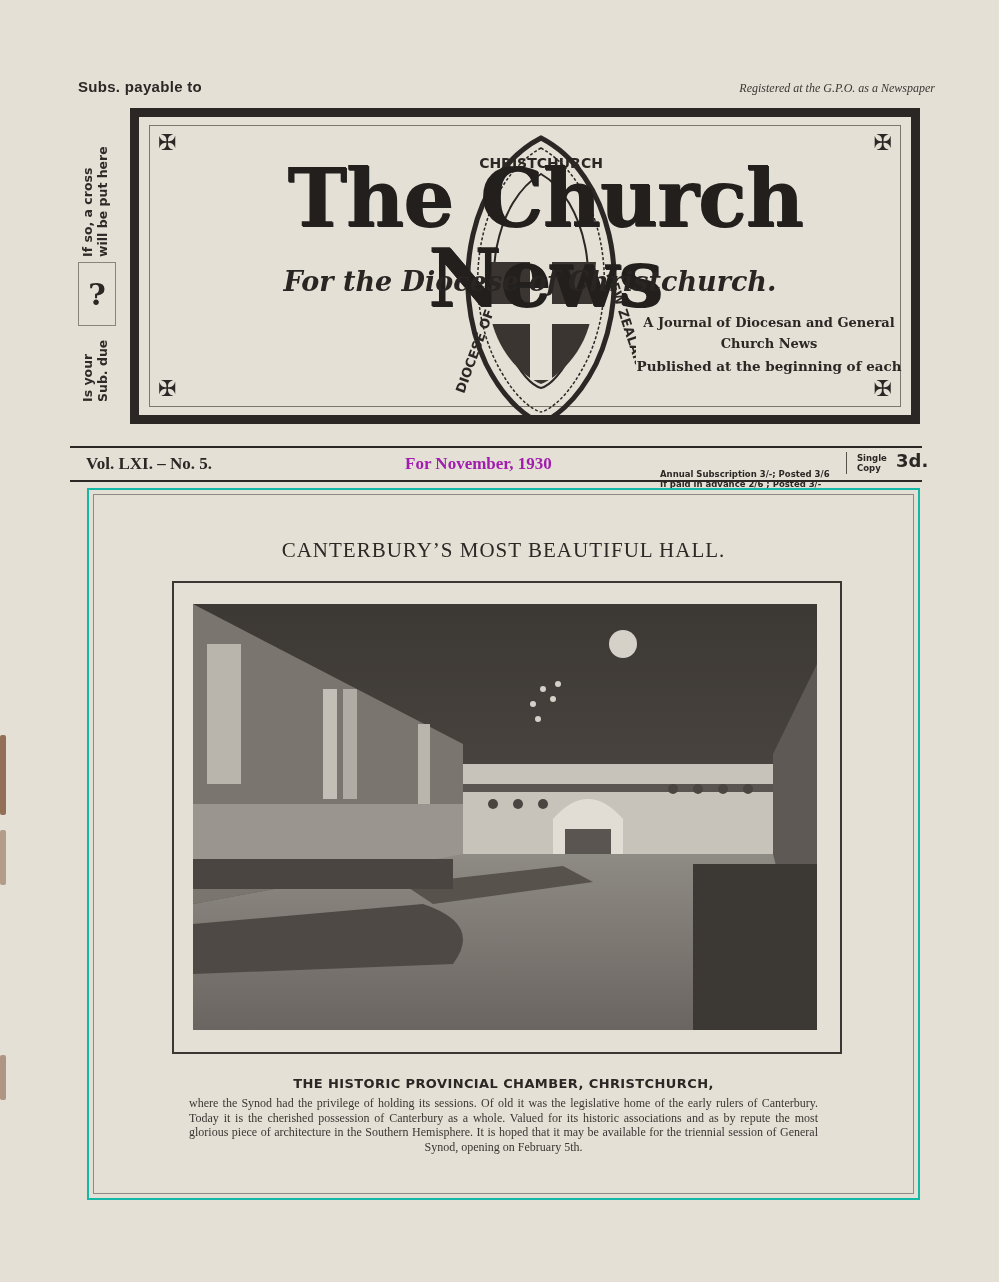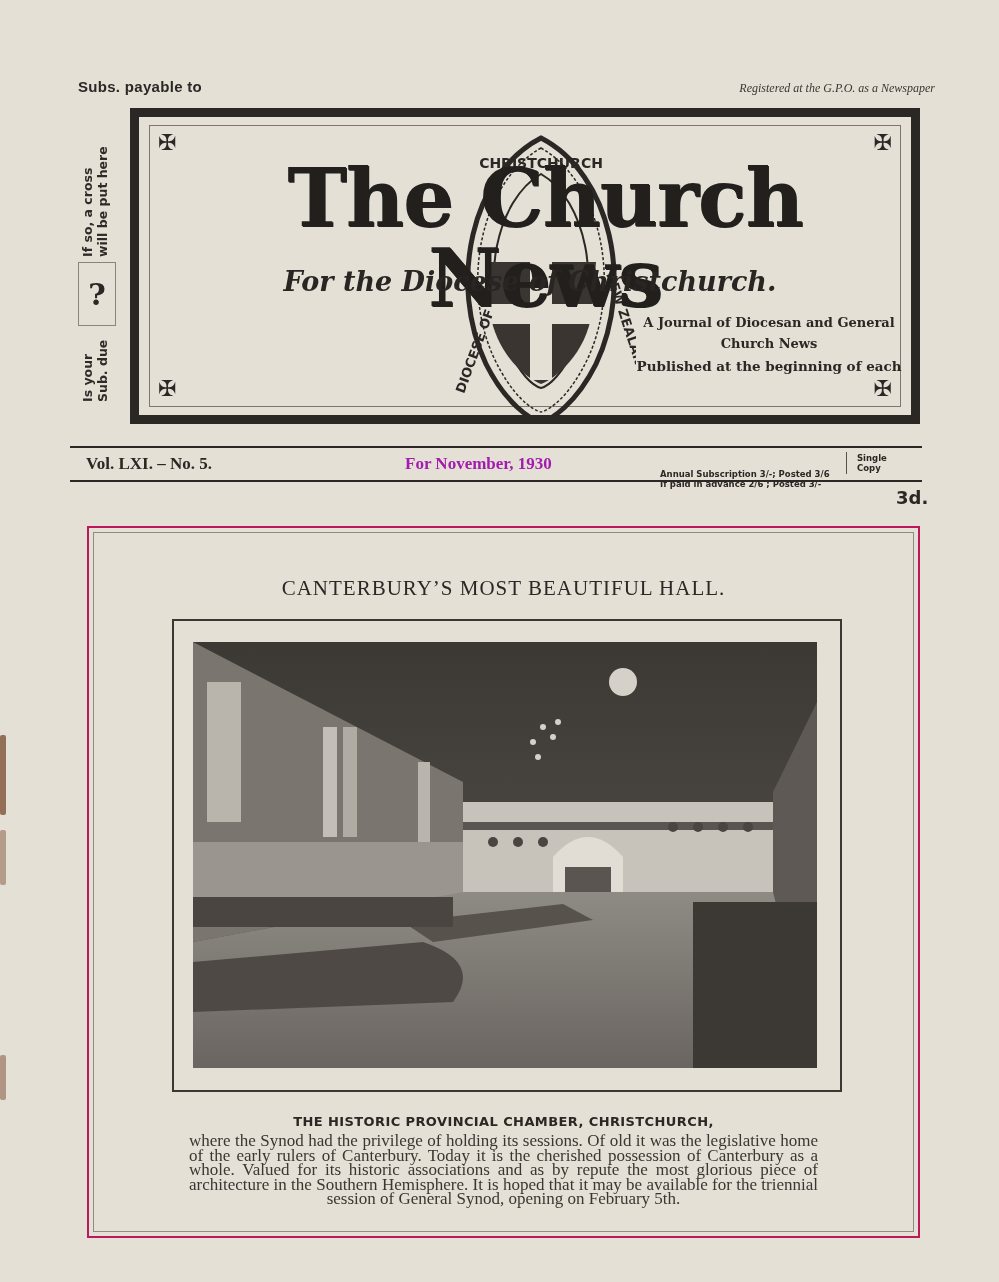--- a/index.html
+++ b/index.html
@@ -33,29 +33,29 @@
   .published { position: absolute; left: 484px; top: 230px; width: 270px; text-align: center; font-family: "DejaVu Serif", serif; font-size: 13.5px; line-height: 20px; font-weight: bold; color: #2a2724; }
 
   .dateline { position: absolute; left: 70px; top: 444px; width: 852px; height: 38px; }
   .rule { position: absolute; left: 0; right: 0; height: 2px; background: #2b2724; }
   .rule.top { top: 2px; } .rule.bot { bottom: 0; }
   .vol { position: absolute; left: 16px; top: 10px; font-family: "Liberation Serif", serif; font-weight: bold; font-size: 17px; color: #2a2724; }
   .date { position: absolute; left: 335px; top: 10px; font-weight: bold; font-size: 17px; color: #a21caf; }
   .subs { position: absolute; left: 590px; top: 1px; font-family: "DejaVu Sans", sans-serif; font-weight: bold; font-size: 8.5px; line-height: 10px; color: #2a2724; margin-top: 24px; }
   .vsep { position: absolute; top: 8px; width: 1px; height: 22px; background: #55504a; }
   .single { position: absolute; left: 787px; top: 9px; font-family: "DejaVu Sans", sans-serif; font-weight: bold; font-size: 8.5px; line-height: 10px; text-align: left; }
-  .price { position: absolute; left: 826px; top: 6px; font-family: "DejaVu Sans", sans-serif; font-weight: bold; font-size: 18px; margin-top: 37px; }
+  .price { position: absolute; left: 826px; top: 6px; font-family: "DejaVu Sans", sans-serif; font-weight: bold; font-size: 18px; }
 
-  .frame-outer { position: absolute; left: 87px; top: 526px; width: 833px; height: 712px; border: 2px solid #be185d; box-sizing: border-box; padding-left: 24px; }
+  .frame-outer { position: absolute; left: 87px; top: 488px; width: 833px; height: 712px; border: 2px solid #14b8a6; box-sizing: border-box; padding-left: 24px; }
   .frame-outer-inner { position: absolute; left: 4px; top: 4px; right: 4px; bottom: 4px; border: 1px solid #8f8a82; }
   .hall-title { position: absolute; left: 0; right: 0; top: 48px; text-align: center; font-family: "Liberation Serif", serif; font-size: 21px; letter-spacing: 1px; color: #2b2825; }
   .photo-frame { position: absolute; left: 83px; top: 91px; width: 670px; height: 473px; border: 2px solid #3b3733; box-sizing: border-box; }
   .photo { position: absolute; left: 104px; top: 114px; width: 624px; height: 426px; overflow: hidden; background: #6f6a64; }
   .caption-title { position: absolute; left: 0; right: 0; top: 586px; text-align: center; font-family: "DejaVu Sans", sans-serif; font-weight: bold; font-size: 13px; letter-spacing: .4px; color: #2a2724; }
-  .caption-body { position: absolute; left: 100px; right: 100px; top: 606px; text-align: justify; text-align-last: center; font-family: "Liberation Serif", serif; font-size: 17px; line-height: 14.5px; color: #3a3632; }
+  .caption-body { position: absolute; left: 100px; right: 100px; top: 606px; text-align: justify; text-align-last: center; font-family: "Liberation Serif", serif; font-size: 12px; line-height: 14.5px; color: #3a3632; }
 </style>
 </head>
 <body>
 
 <div class="page-stain" style="top:735px;height:80px;"></div>
 <div class="page-stain" style="top:830px;height:55px;opacity:.45;"></div>
 <div class="page-stain" style="top:1055px;height:45px;opacity:.5;"></div>
 
 <div class="top-left">Subs. payable to</div>
 <div class="top-right">Registered at the G.P.O. as a Newspaper</div>

